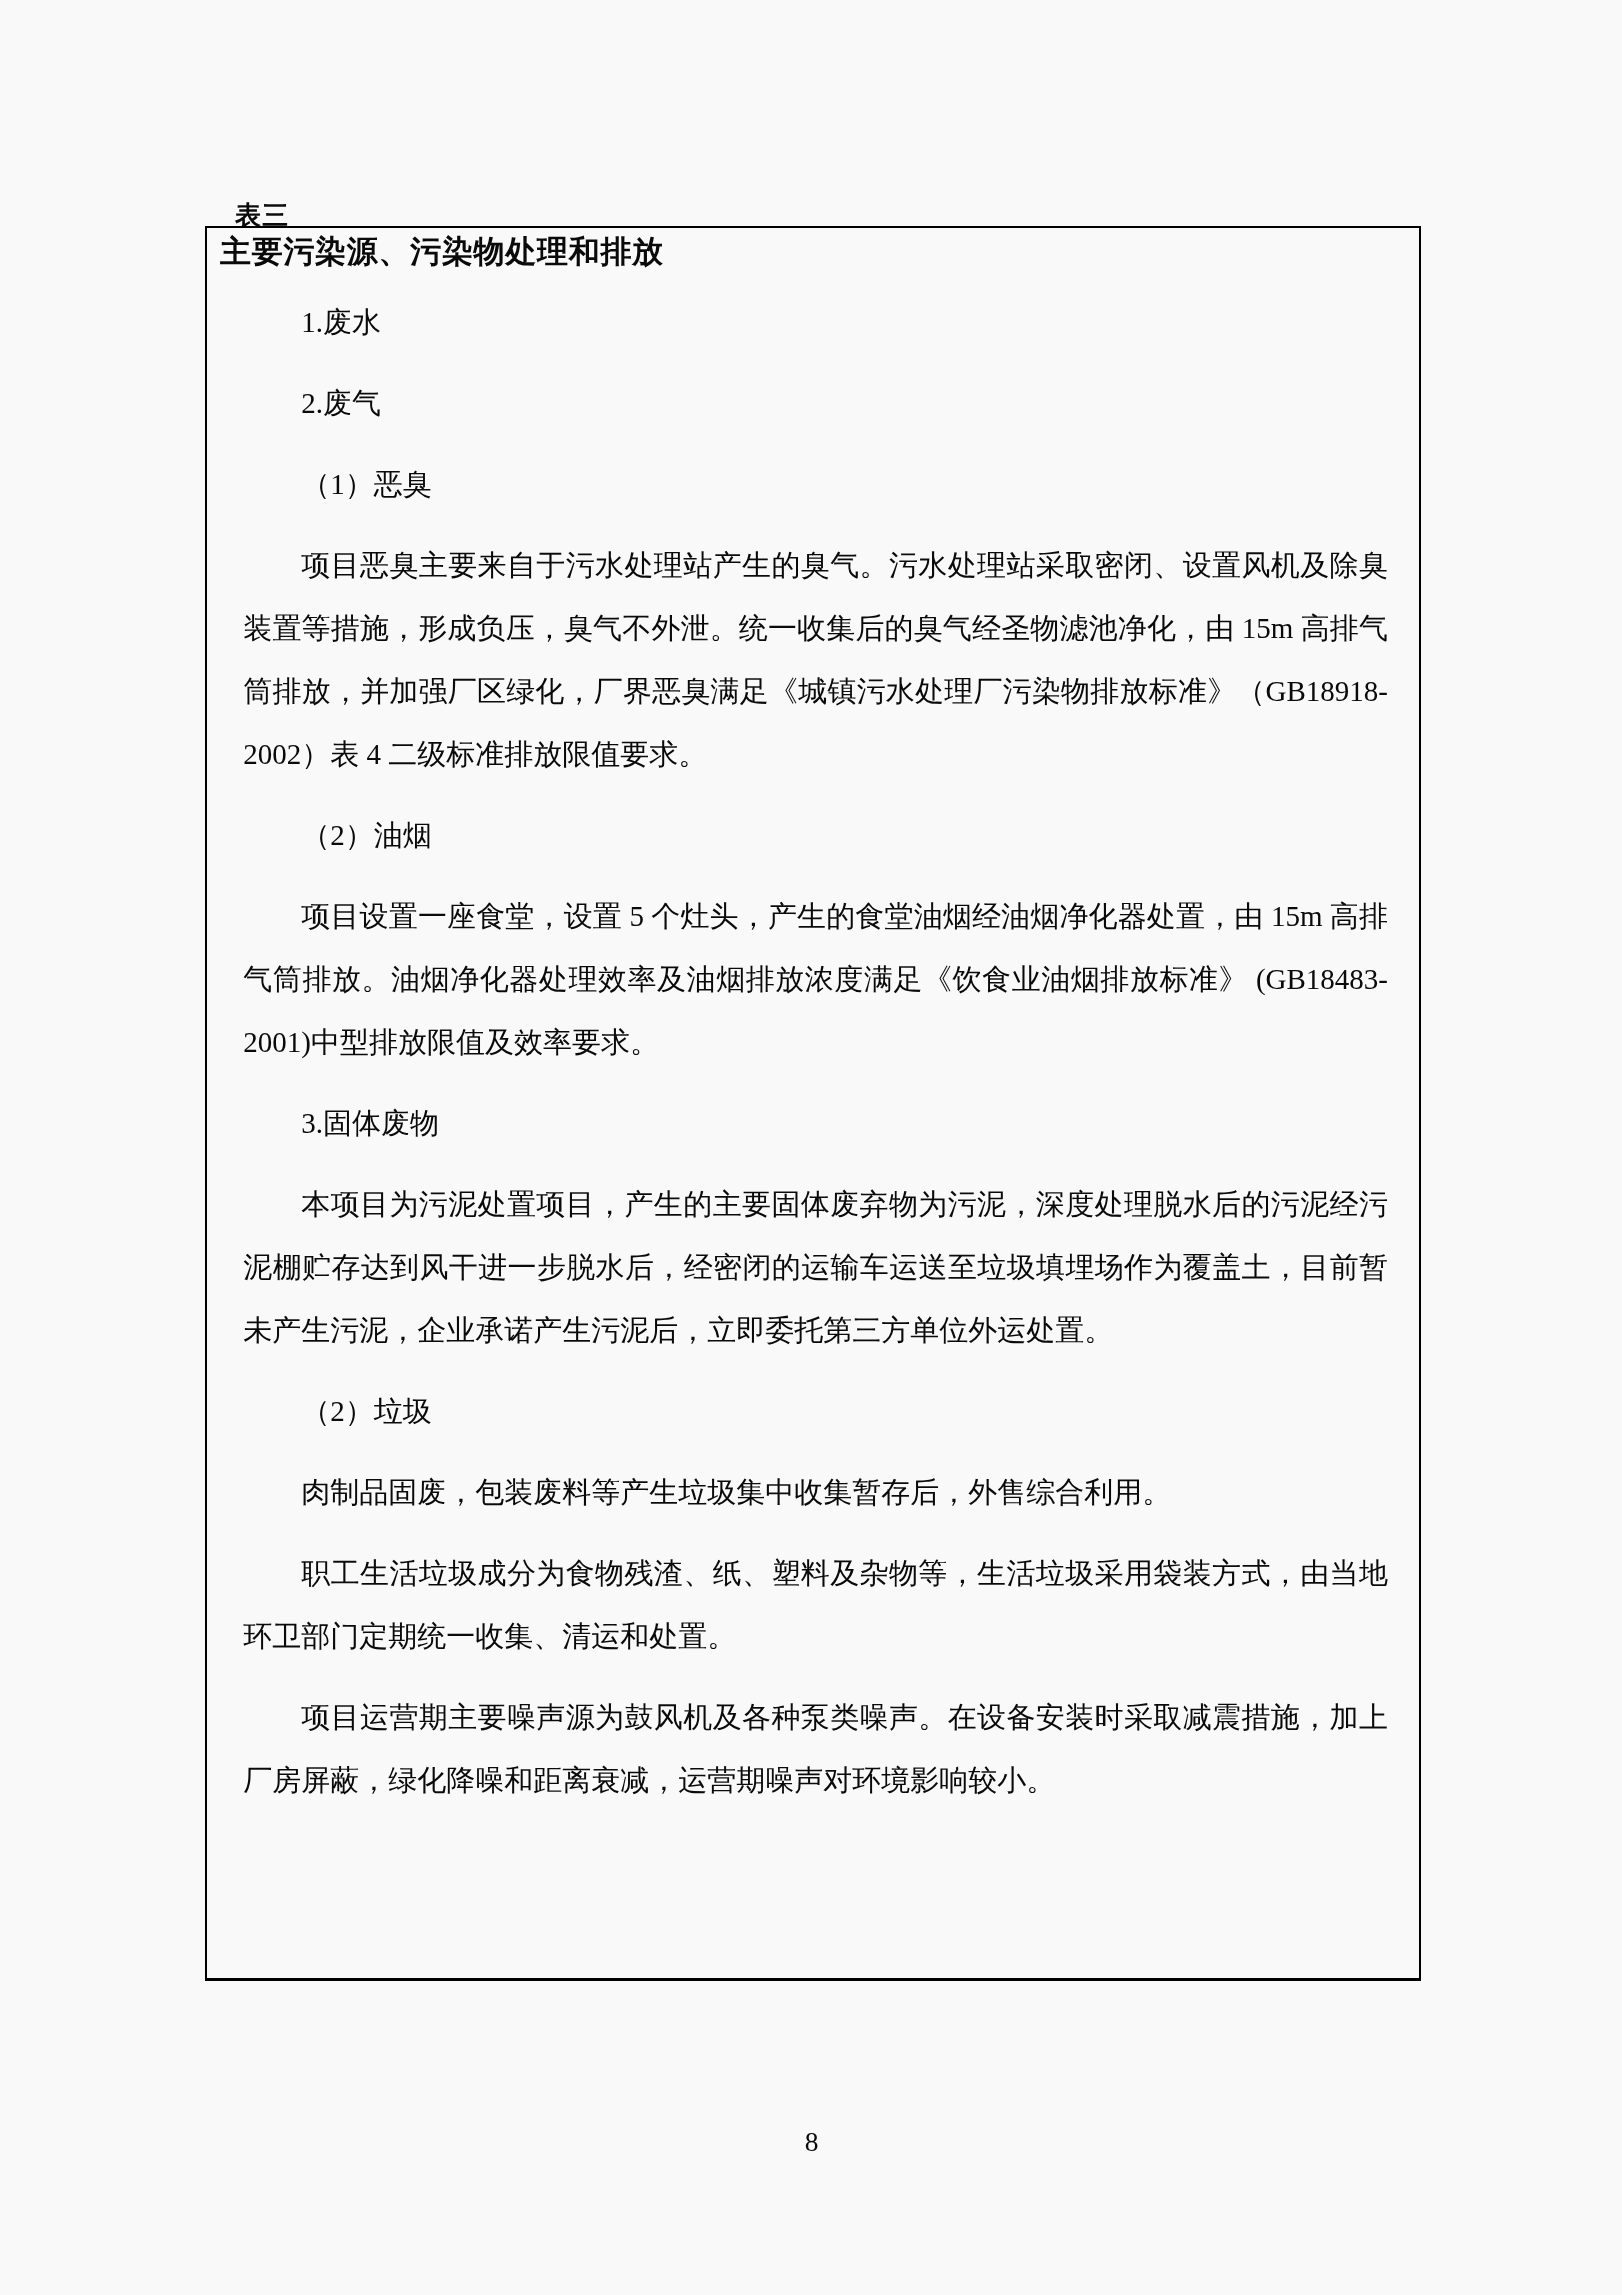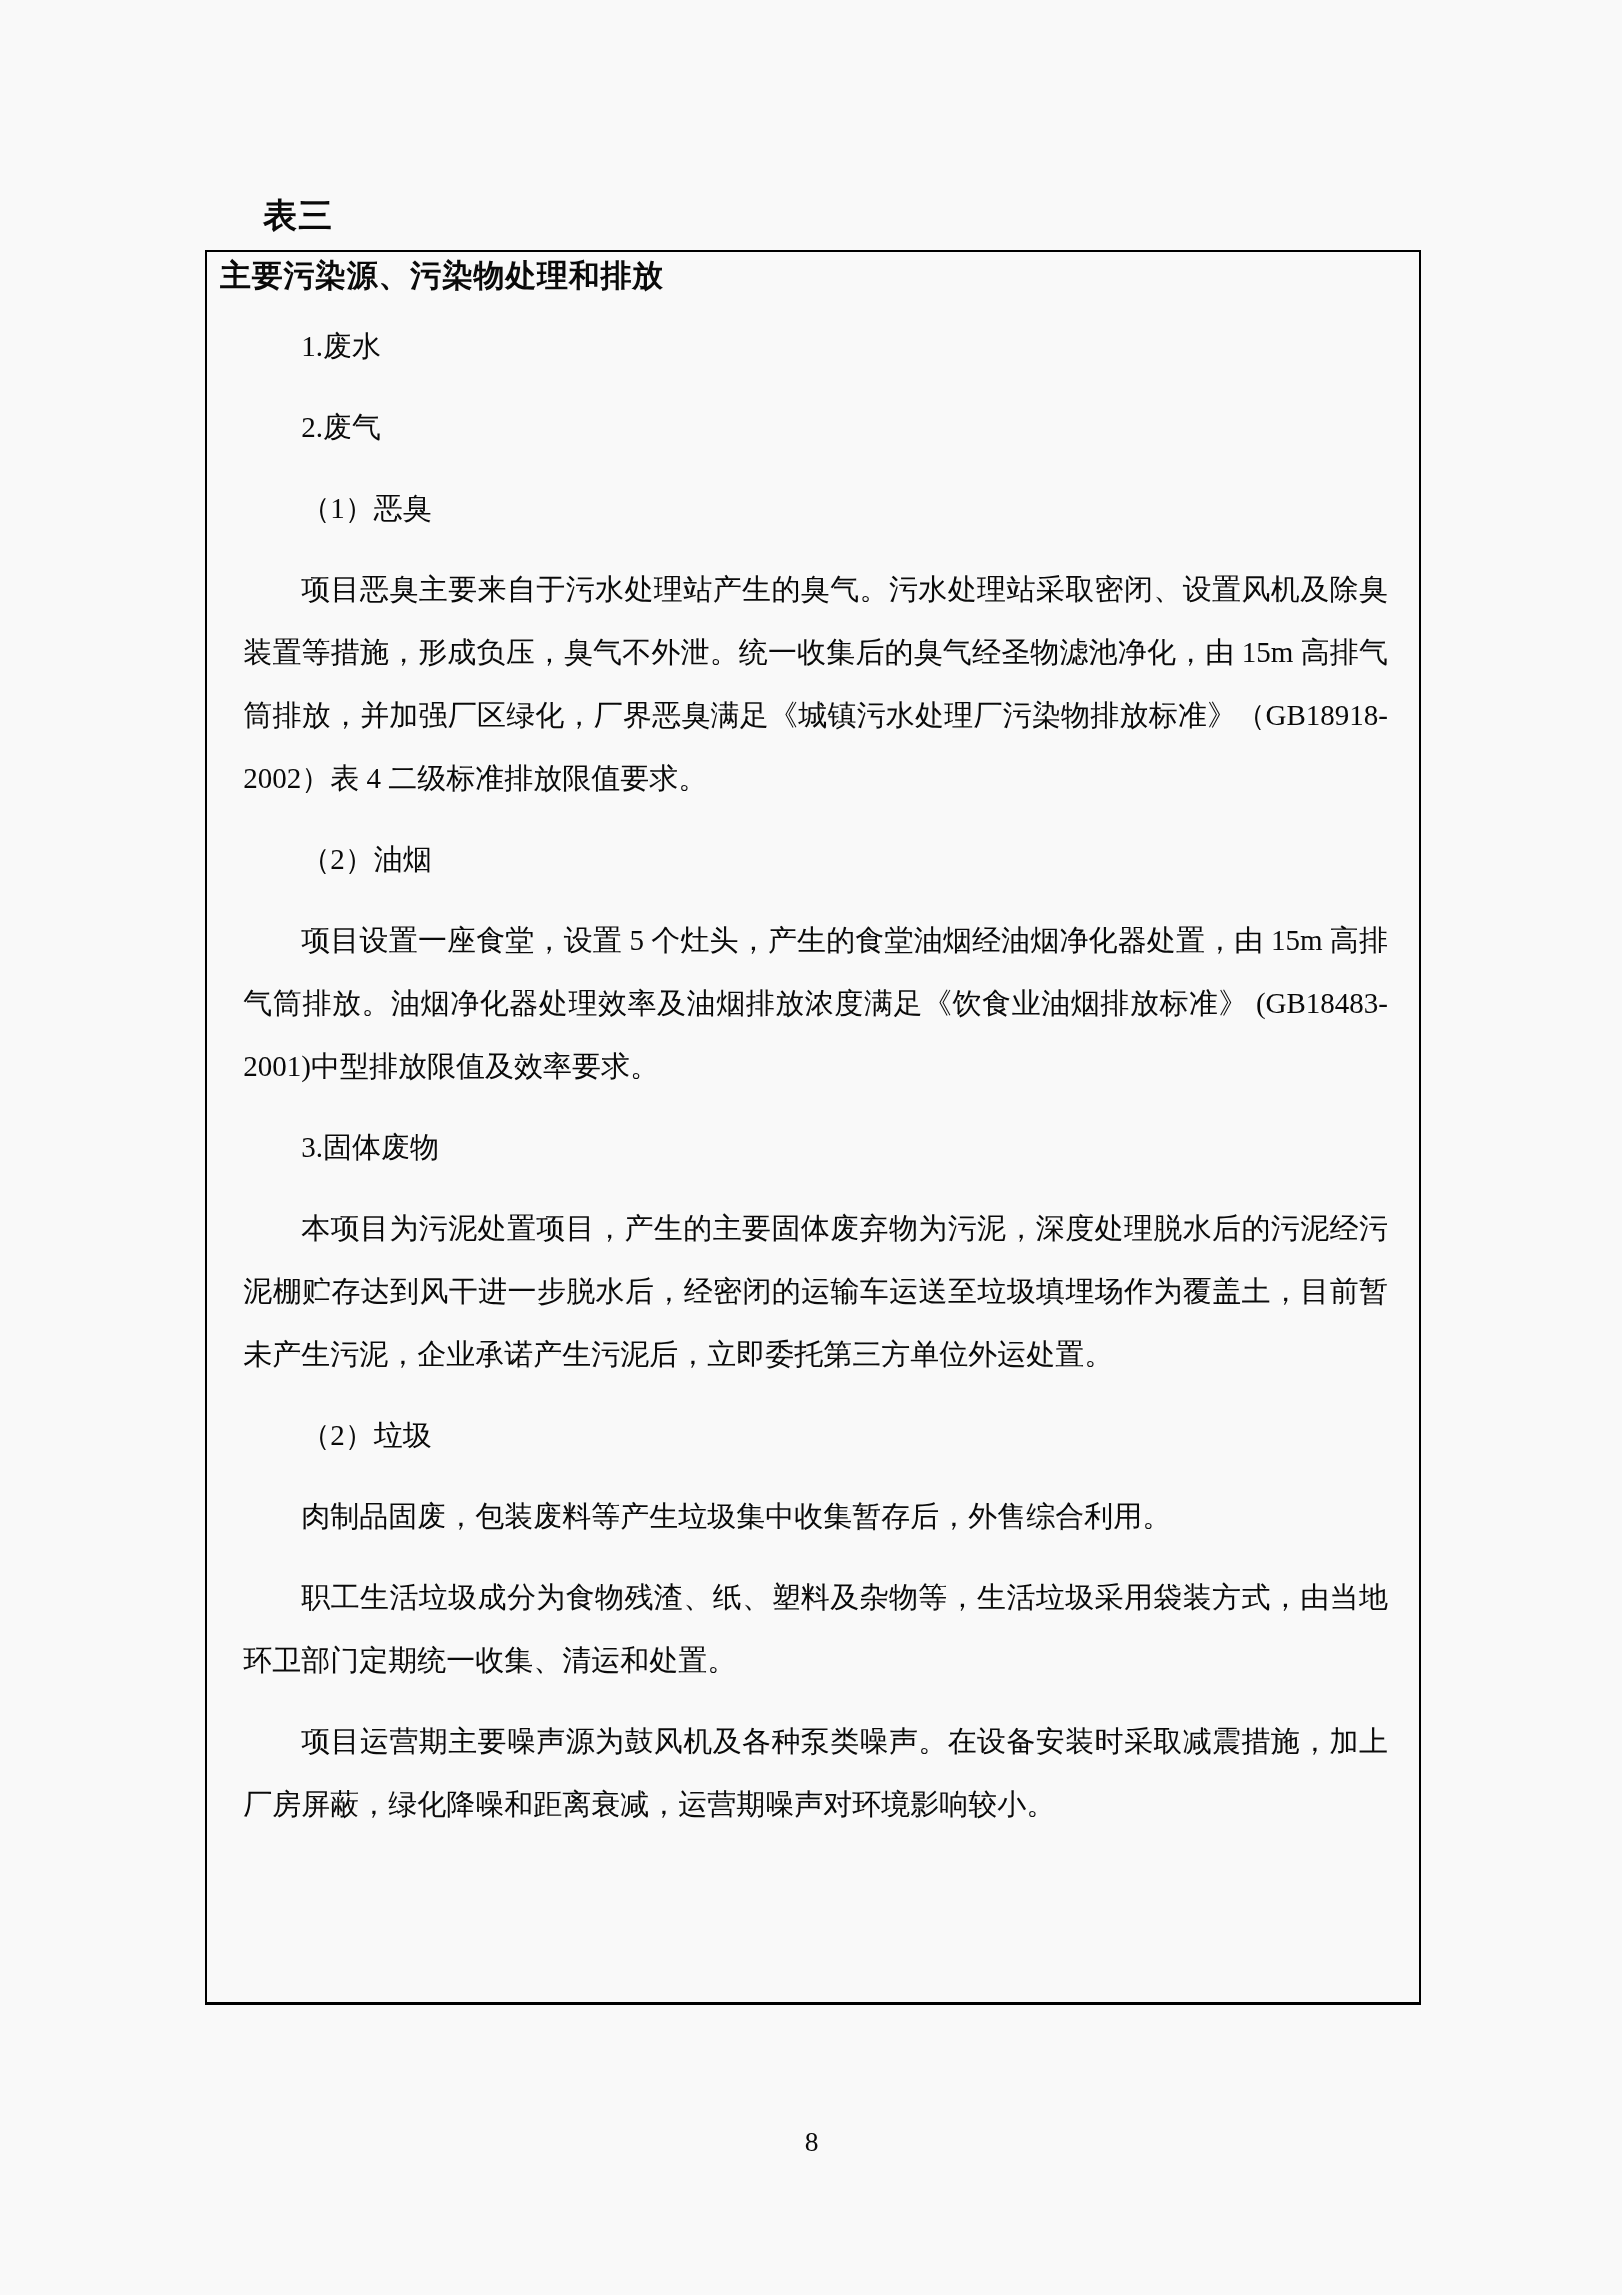--- a/index.html
+++ b/index.html
@@ -14,32 +14,32 @@
     color: #0a0a0a;
     font-family: "Liberation Serif", "DejaVu Serif", serif;
     overflow: hidden;
   }
   .page {
     position: absolute;
     inset: 0;
   }
   .table-label {
     position: absolute;
-    left: 263px;
+    left: 235px;
     top: 198px;
     font-family: "Liberation Sans", "DejaVu Sans", sans-serif;
     font-weight: bold;
-    font-size: 34px;
+    font-size: 26px;
     line-height: 34px;
     letter-spacing: 1.3px;
   }
   .doc-table {
     position: absolute;
     left: 205px;
-    top: 250px;
+    top: 226px;
     width: 1216px;
     height: 1755px;
     box-sizing: border-box;
     border: 2px solid #000000;
     border-bottom-width: 3.9px;
     background: transparent;
   }
   .table-header {
     padding: 5.2px 13px 0 13px;
     font-family: "Liberation Sans", "DejaVu Sans", sans-serif;

